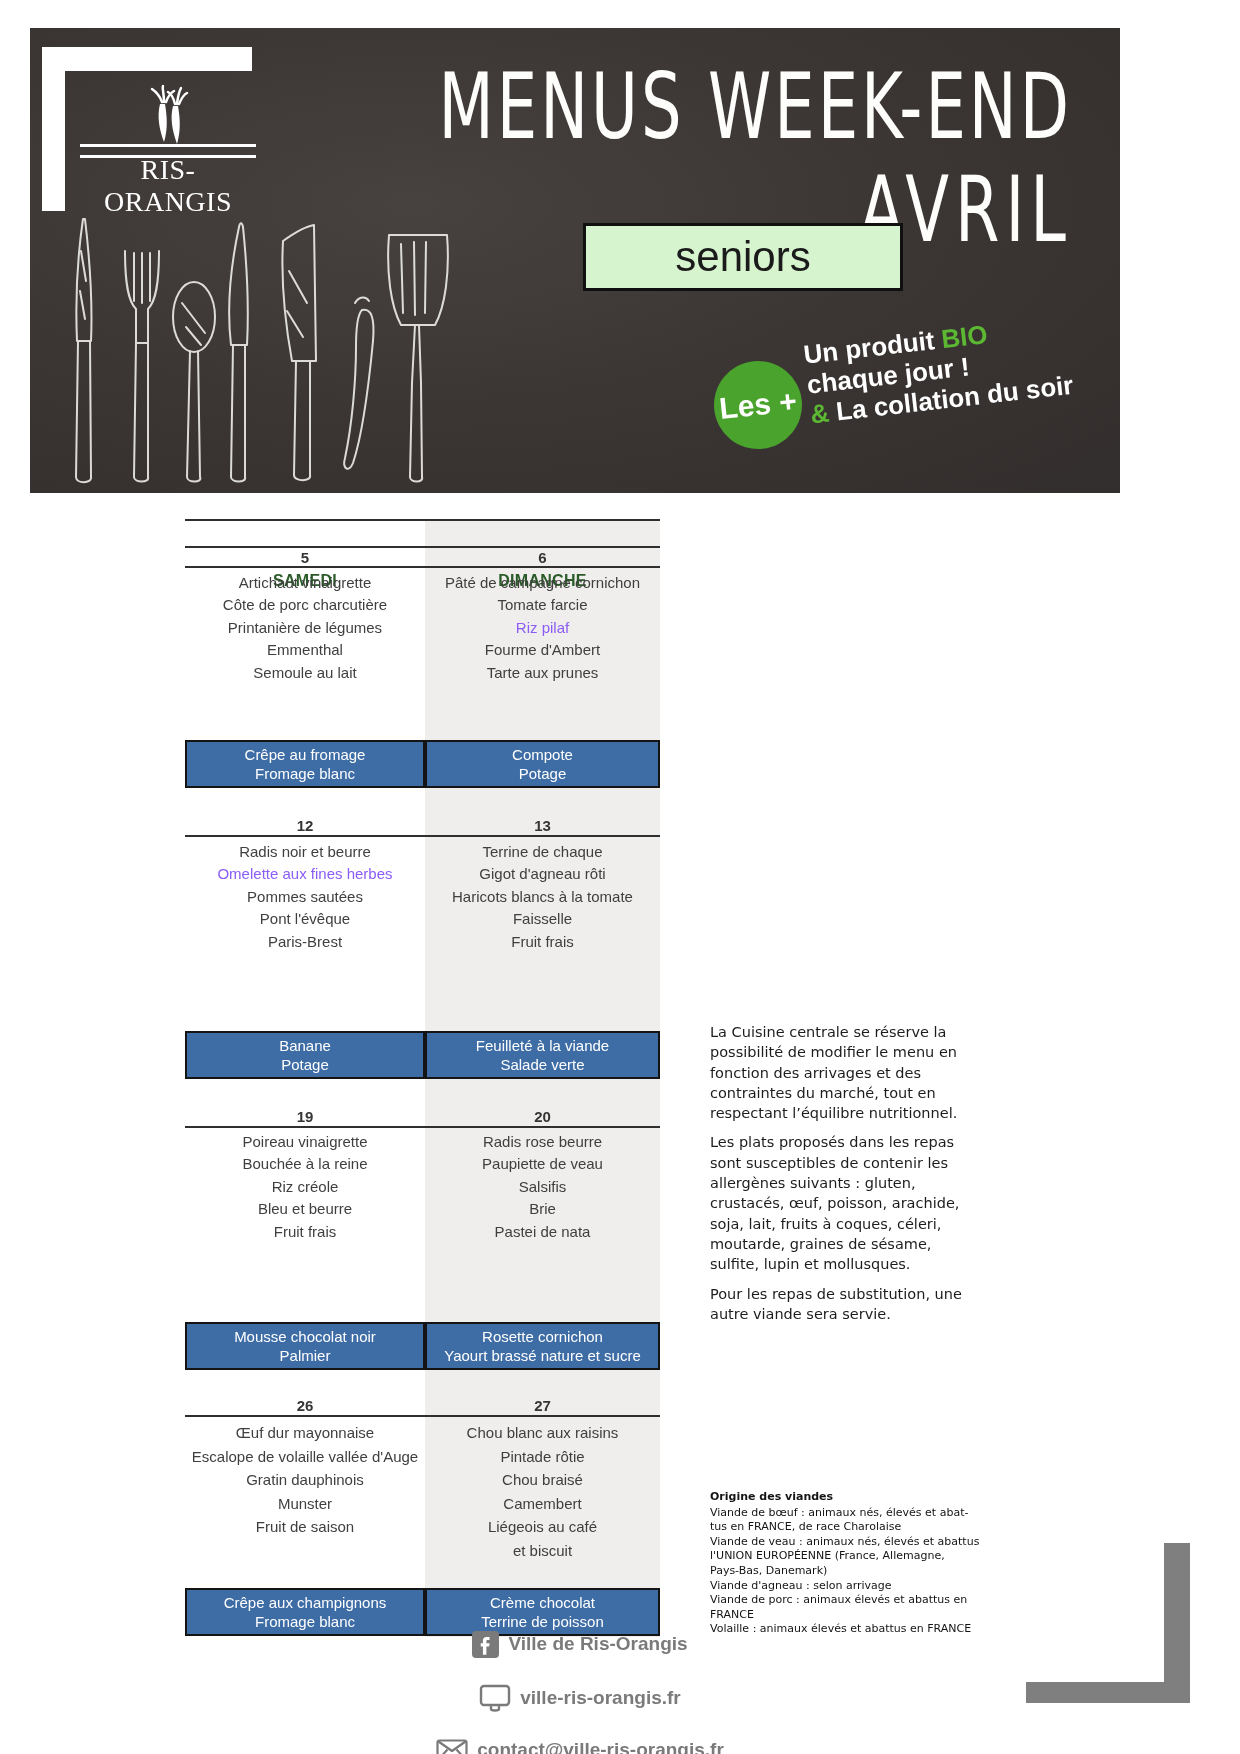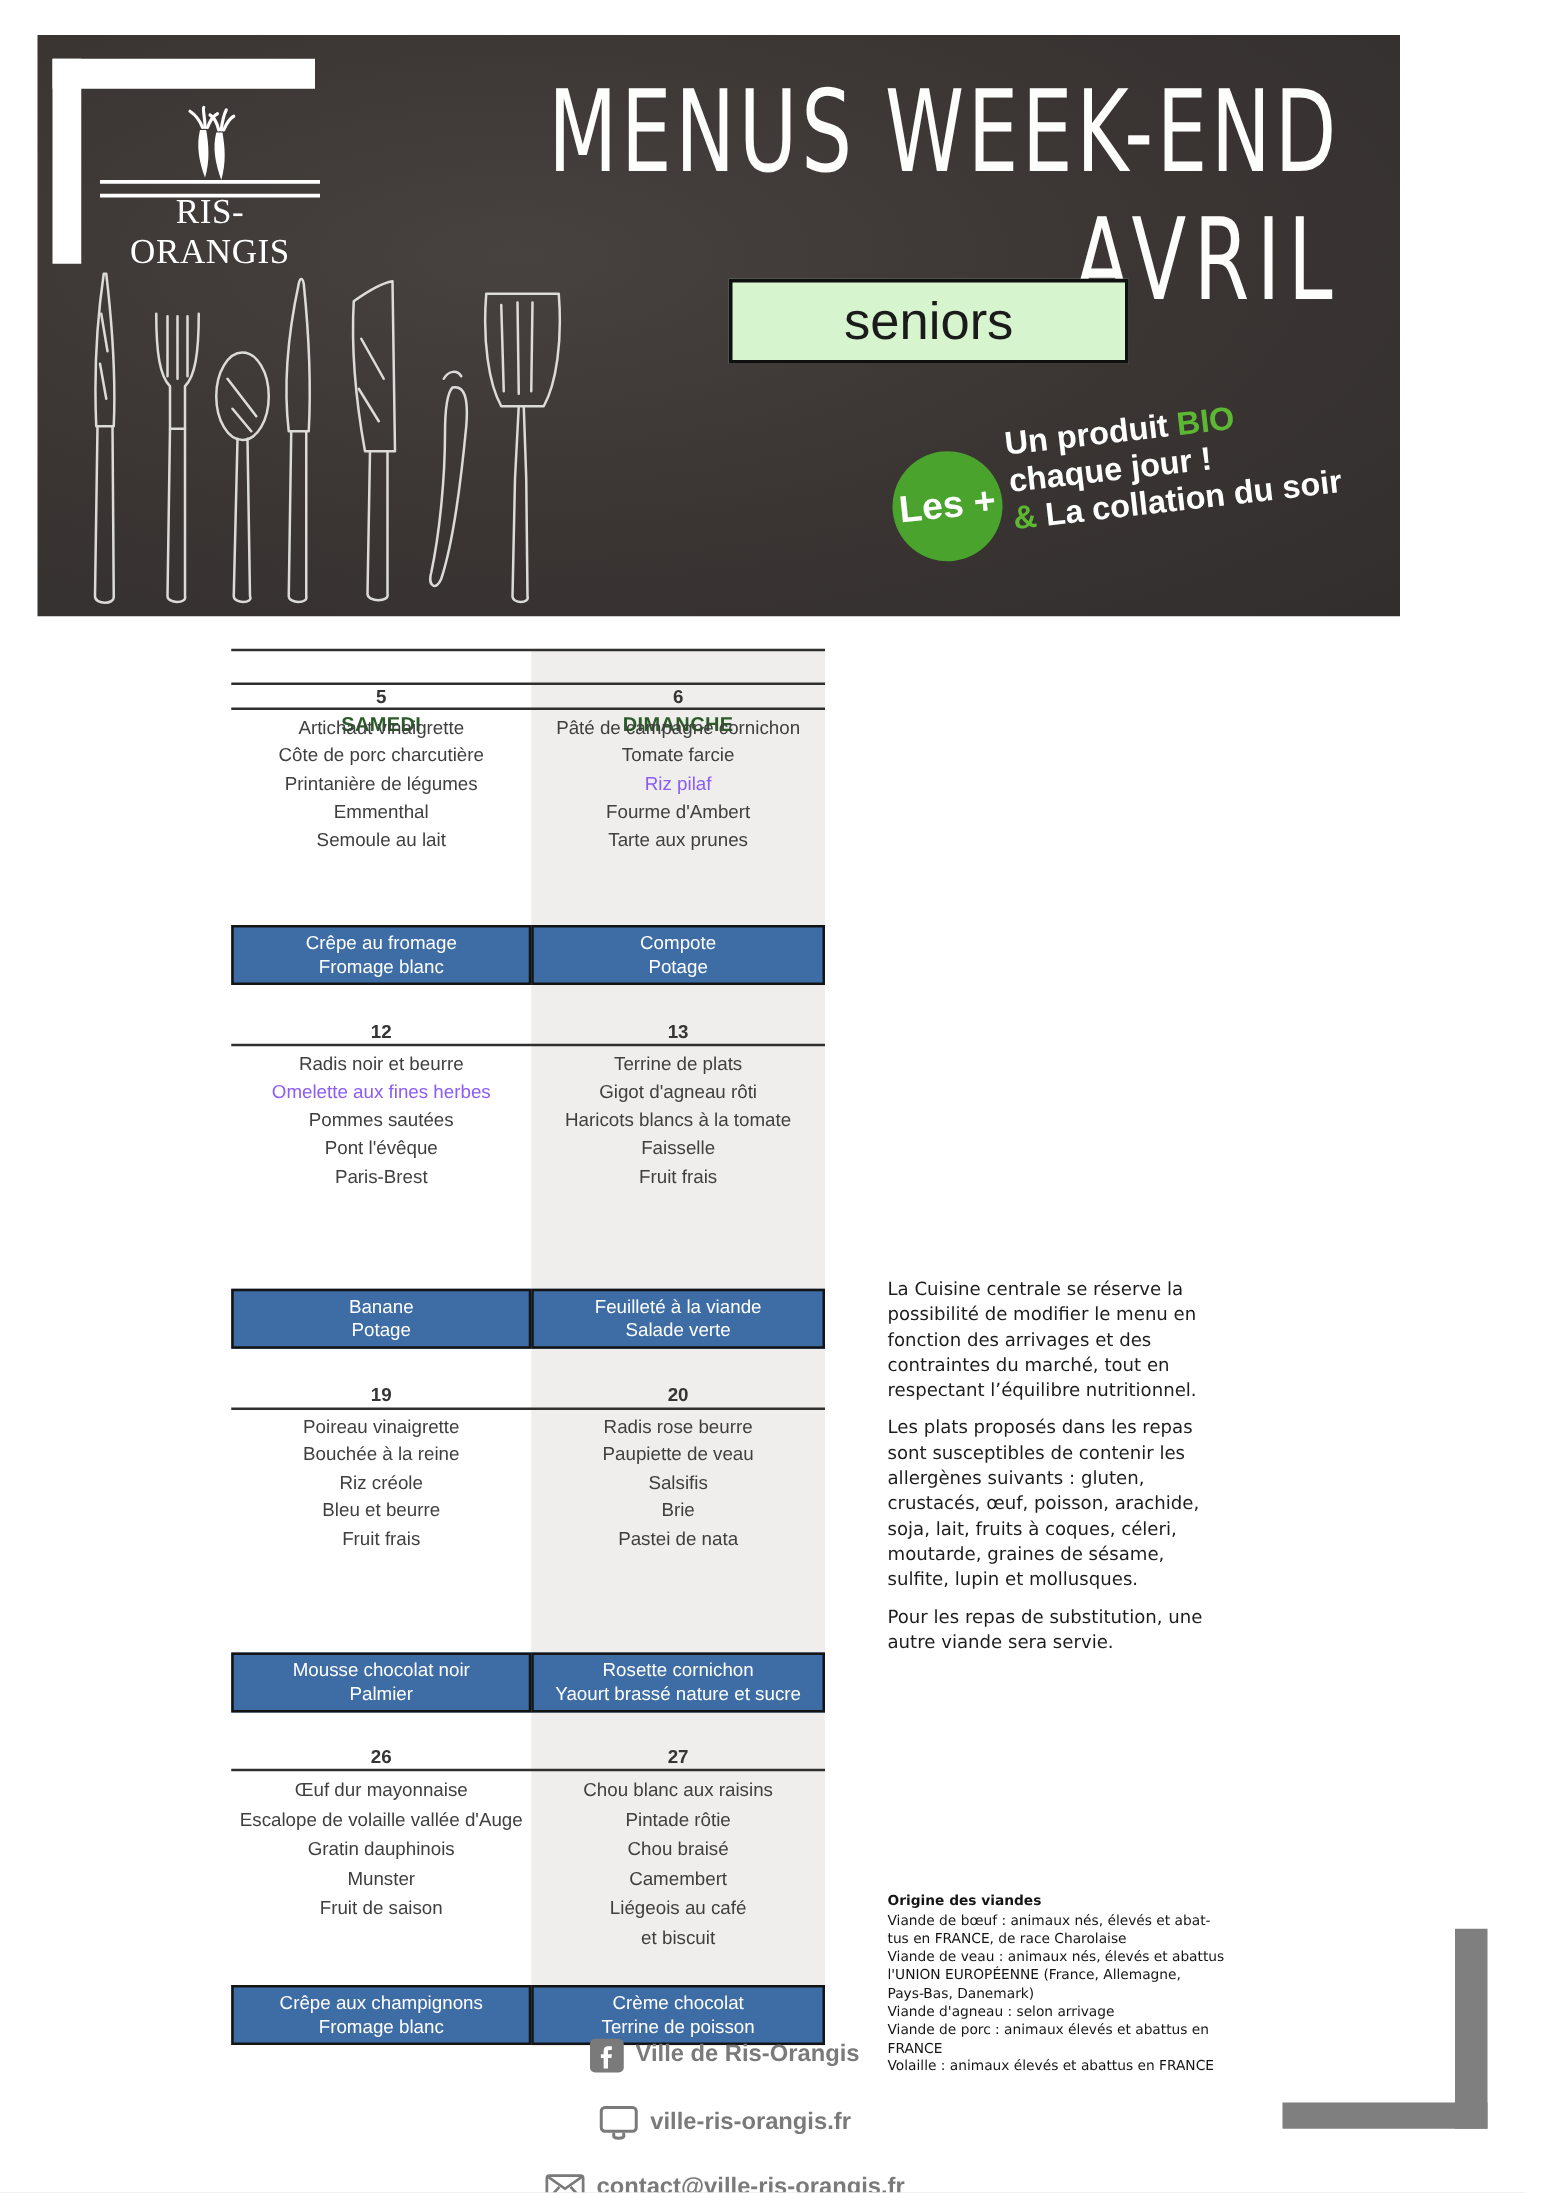--- a/index.html
+++ b/index.html
@@ -54,21 +54,21 @@
   .banner{position:absolute;height:48px;background:#3e6ca5;border:2px solid #141414;
           box-sizing:border-box;color:#fff;font-size:15px;line-height:19px;text-align:center;
           display:flex;flex-direction:column;justify-content:center;}
 
   
   .notes{position:absolute;left:710px;top:1022px;width:258px;
          font-family:"DejaVu Sans",sans-serif;font-size:14.5px;line-height:20.3px;color:#1d1d1d;}
   .notes p{margin:0 0 9px 0;}
   .origin{position:absolute;left:710px;top:1490px;width:285px;
           font-family:"DejaVu Sans",sans-serif;font-size:11px;line-height:14.6px;color:#141414;}
-  .origin .origin-title{font-weight:bold;margin-bottom:1px;margin-top:24px;}
+  .origin .origin-title{font-weight:bold;margin-bottom:1px;}
 
   
   .footer{position:absolute;left:120px;top:1678px;width:920px;height:36px;
           display:flex;align-items:center;justify-content:center;gap:13px;
           color:#7a7a7a;font-size:19px;font-weight:bold;flex-direction:column;}
   .footer-item{display:flex;align-items:center;gap:9px;}
   .sep{width:2px;height:27px;background:#8d8d8d;}
   .fb-box{width:27px;height:27px;background:#7a7a7a;border-radius:4px;position:relative;}
 
   .corner-v{position:absolute;left:1164px;top:1543px;width:26px;height:160px;background:#7f7f7f;}
@@ -183,21 +183,21 @@
   <div class="date-cell col-sun" style="top:817px">13</div>
   <div class="hline" style="top:835px"></div>
   <div class="items col-sat" style="top:841px">
       <div class="menu-item">Radis noir et beurre</div>
       <div class="menu-item bio">Omelette aux fines herbes</div>
       <div class="menu-item">Pommes sautées</div>
       <div class="menu-item">Pont l'évêque</div>
       <div class="menu-item">Paris-Brest</div>
     </div>
   <div class="items col-sun" style="top:841px">
-      <div class="menu-item">Terrine de plats</div>
+      <div class="menu-item">Terrine de chaque</div>
       <div class="menu-item">Gigot d'agneau rôti</div>
       <div class="menu-item">Haricots blancs à la tomate</div>
       <div class="menu-item">Faisselle</div>
       <div class="menu-item">Fruit frais</div>
     </div>
   <div class="banner col-sat" style="top:1031px">
       <div class="line">Banane</div>
       <div class="line">Potage</div>
     </div>
   <div class="banner col-sun" style="top:1031px">

